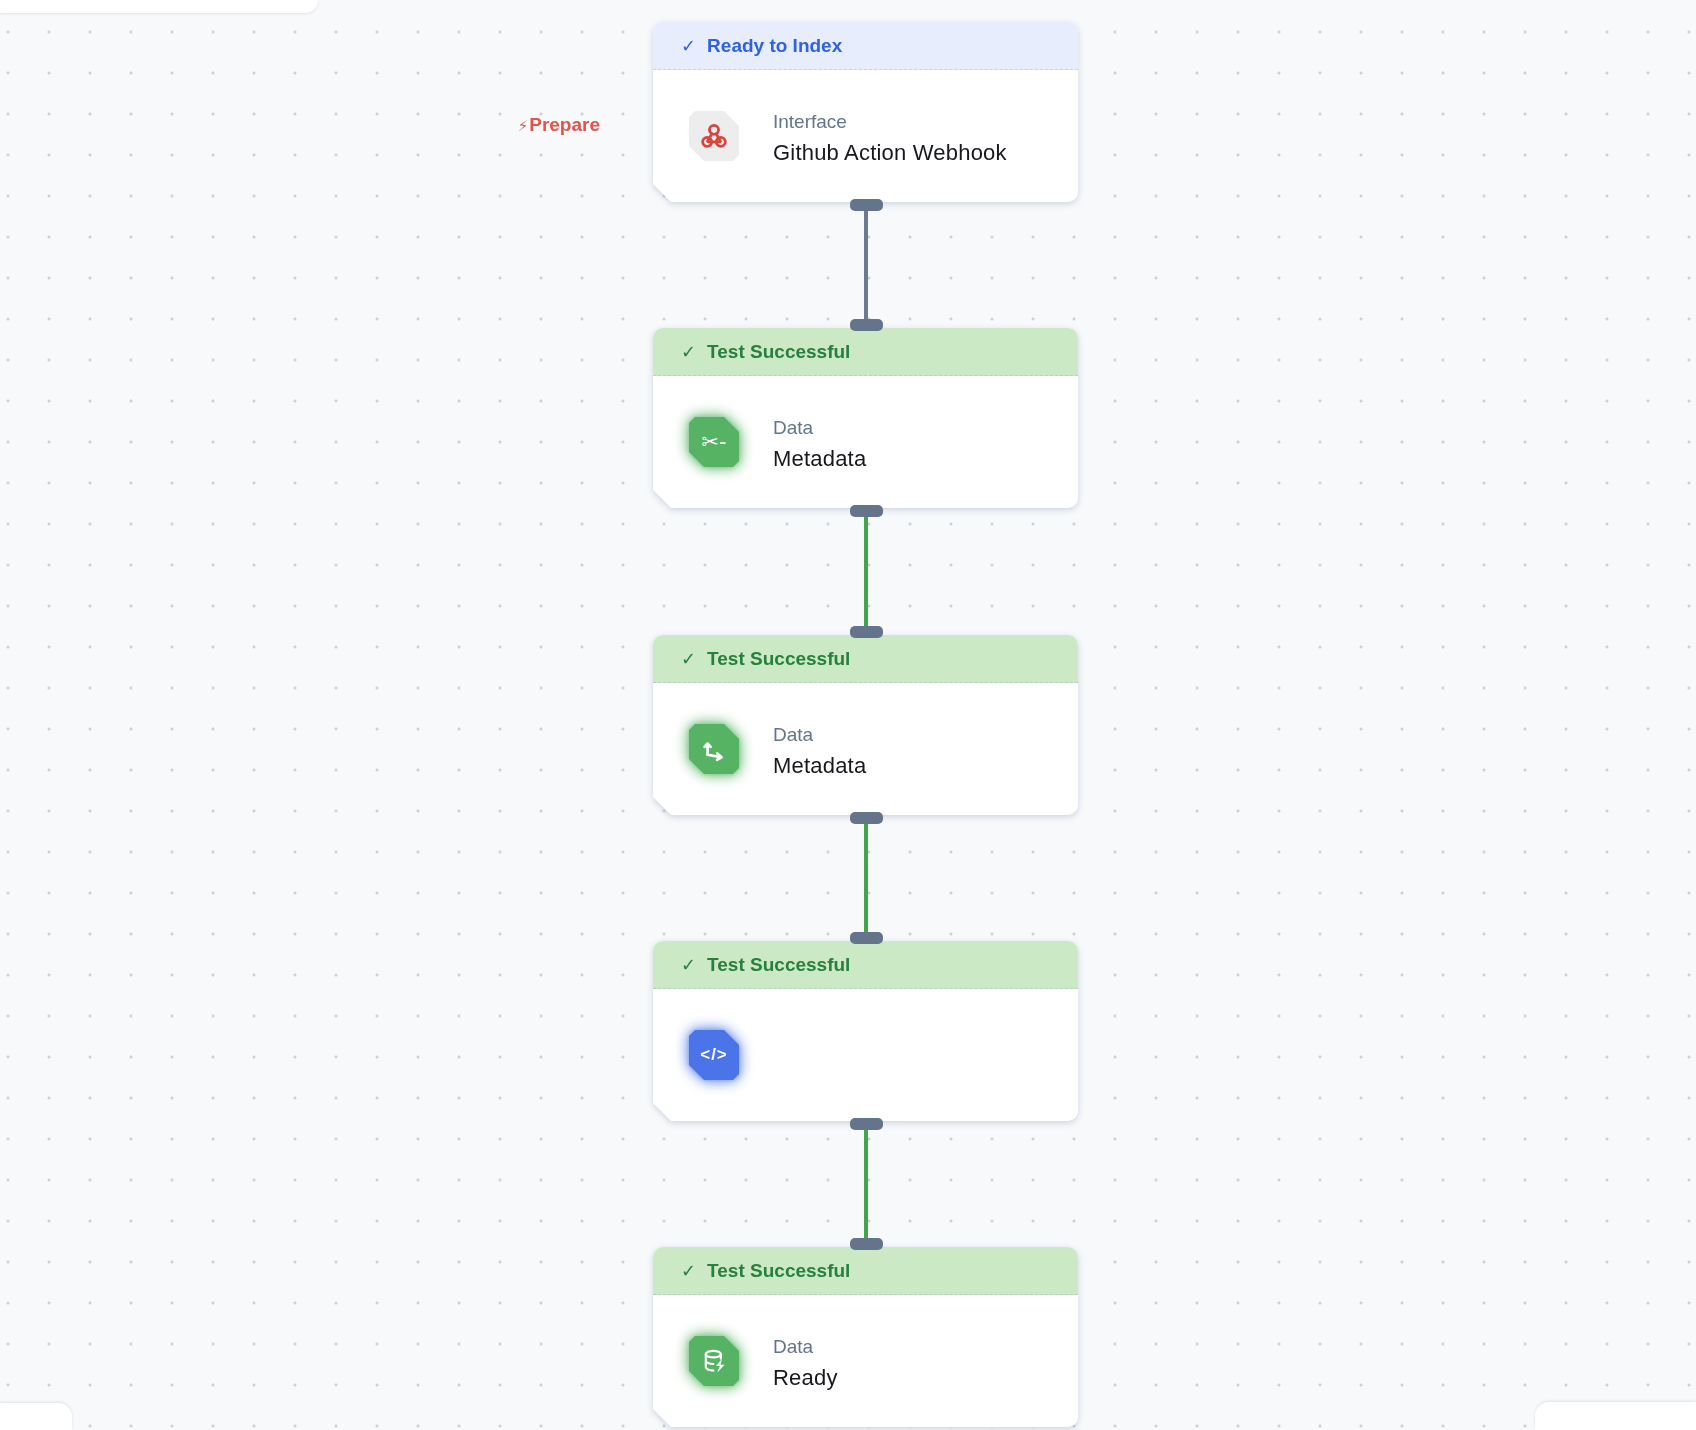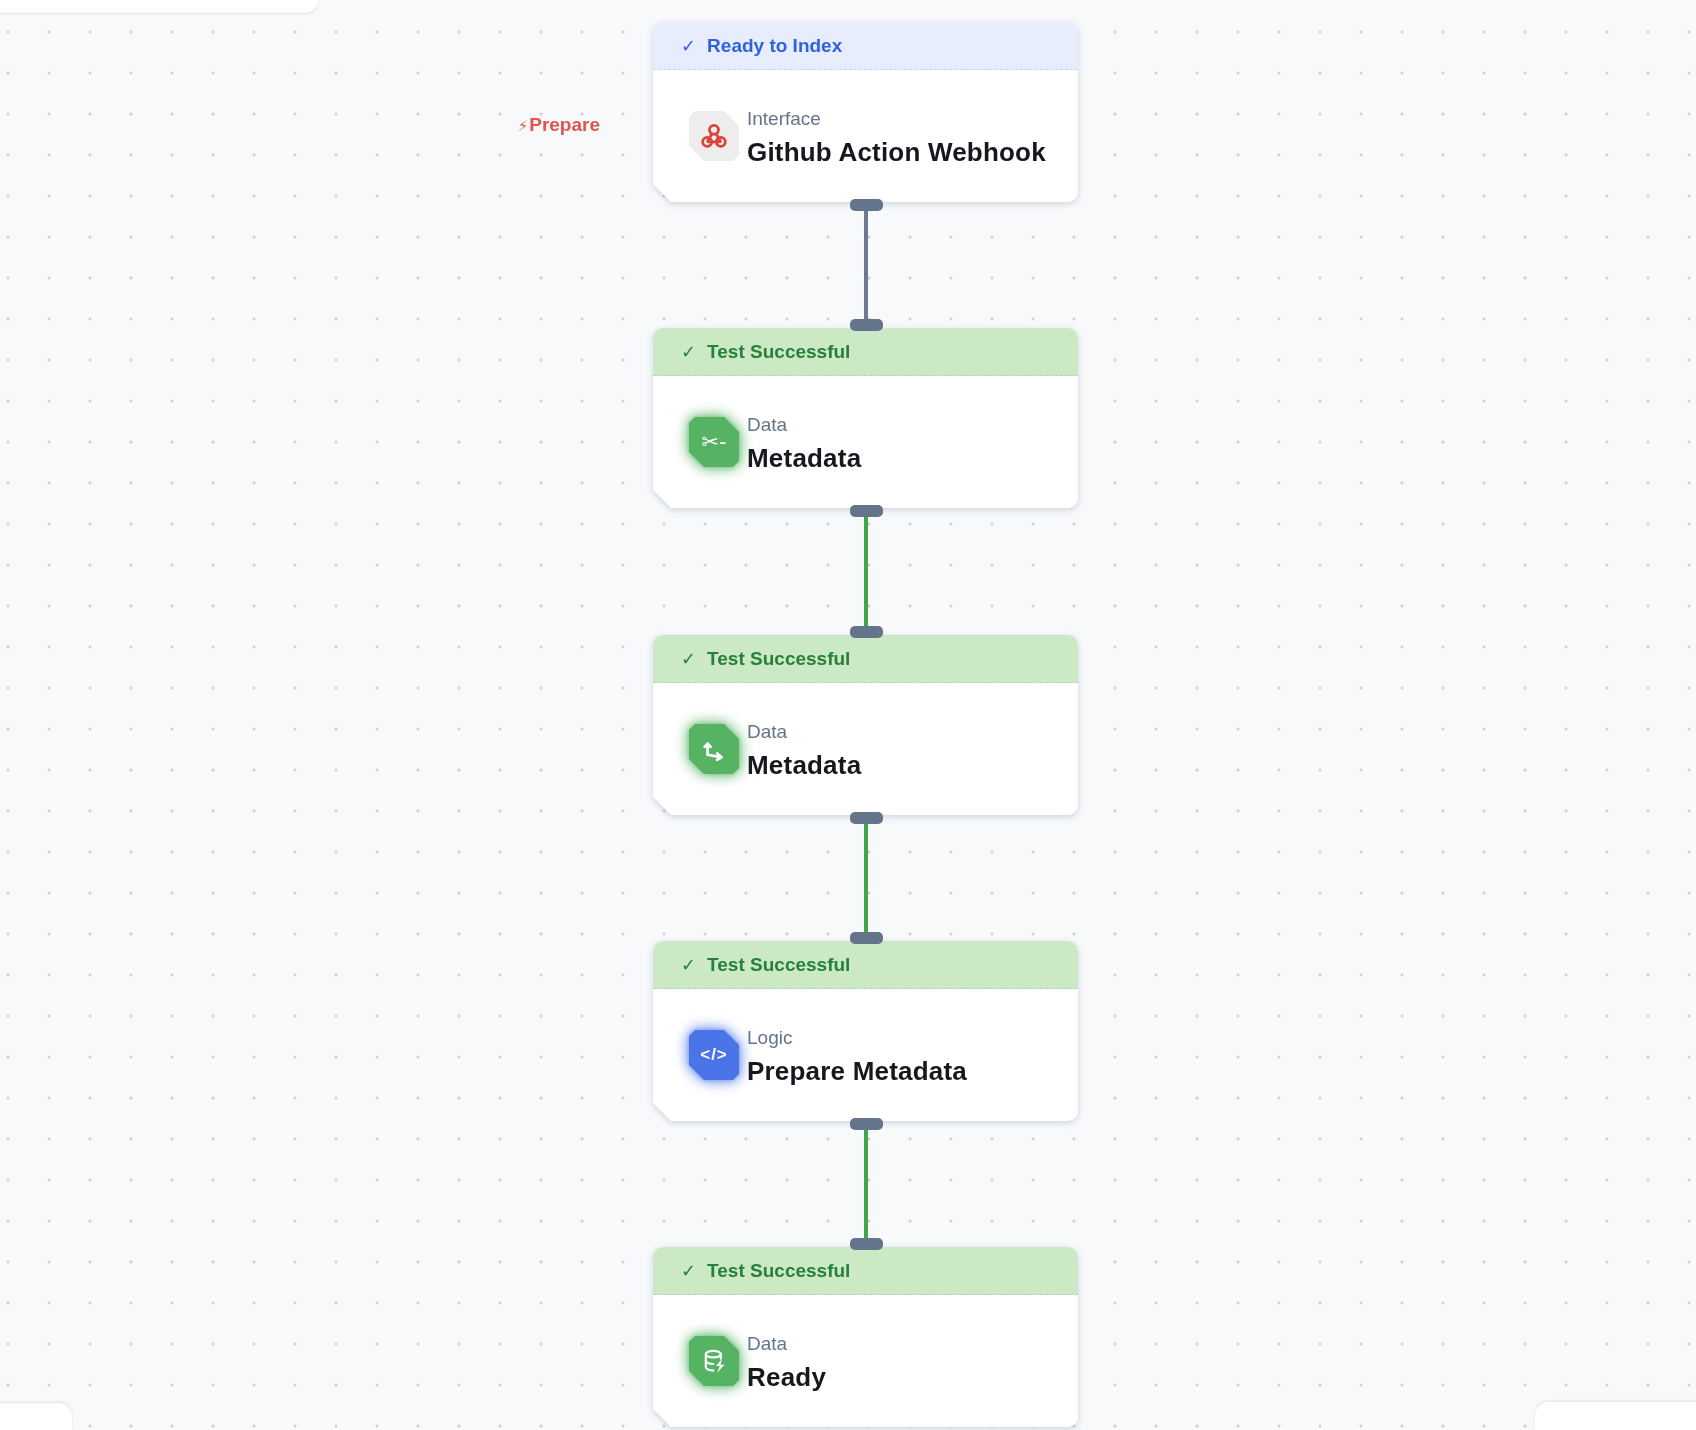--- a/index.html
+++ b/index.html
@@ -37,32 +37,32 @@
   
   .node{position:absolute;width:425px;height:180px;z-index:2;
         filter:drop-shadow(0 2px 3px rgba(100,116,139,.28));cursor:pointer}
   .card{width:100%;height:100%;background:#fff;border-radius:10px;overflow:hidden;
         clip-path:polygon(0 0,100% 0,100% 100%,18px 100%,0 calc(100% - 18px))}
   .node-header{display:flex;align-items:center;height:48px;padding-left:28px;gap:11px;
         font-size:19px;font-weight:700;border-bottom:1px dashed rgba(148,163,184,.35)}
   .node-header.ready{background:var(--ready-header-bg);color:var(--ready-header-text)}
   .node-header.success{background:var(--success-header-bg);color:var(--success-header-text)}
   .check{font-size:18px;font-weight:400}
-  .node-body{display:flex;align-items:center;height:132px;padding-left:36px;gap:8px}
+  .node-body{display:flex;align-items:center;height:132px;padding-left:36px;gap:34px}
   .icon-wrap{width:50px;height:50px;flex:0 0 50px}
   .icon-shape{width:50px;height:50px;display:flex;align-items:center;justify-content:center;
         clip-path:polygon(0 12%,12% 0,70% 0,100% 30%,100% 88%,88% 100%,30% 100%,0 70%)}
   .glow-green{filter:drop-shadow(0 0 7px rgba(86,179,100,.8)) drop-shadow(0 0 2px rgba(86,179,100,.6))}
   .glow-blue{filter:drop-shadow(0 0 7px rgba(75,116,233,.75)) drop-shadow(0 0 2px rgba(75,116,233,.55))}
   .icon-gray{background:var(--icon-gray-bg)}
   .icon-green{background:var(--icon-green)}
   .icon-blue{background:var(--icon-blue)}
   .node-text{display:flex;flex-direction:column;gap:7px;margin-top:4px}
   .category{font-size:19px;color:var(--category-text)}
-  .title{font-size:26px;font-weight:700;color:var(--title-text);letter-spacing:.2px}
+  .title{font-size:22px;font-weight:400;color:var(--title-text);letter-spacing:.2px}
   .glyph-scissors{color:#fff;font-size:21px;line-height:1;font-family:"DejaVu Sans",sans-serif}
   .glyph-code{color:#fff;font-size:17px;font-weight:700;letter-spacing:1px}
   
   .trigger{position:absolute;left:470px;top:114px;width:130px;z-index:4;
         display:flex;justify-content:flex-end;align-items:center;gap:1px;
         color:var(--trigger);font-size:19px;font-weight:700}
   .bolt{font-size:15px;line-height:1}
 </style>
 </head>
 <body>
@@ -171,24 +171,20 @@
       <div class="node-header success">
         <span class="check">✓</span>
         <span>Test Successful</span>
       </div>
       <div class="node-body">
         <div class="icon-wrap glow-blue">
           <div class="icon-shape icon-blue">
               <span class="glyph-code">&lt;/&gt;</span>
             </div>
         </div>
-        <div class="node-text">
-          <div class="category">Logic</div>
-          <div class="title">Prepare Metadata</div>
-        </div>
       </div>
     </div>
   </div>
 
   <div class="node" style="left:653px;top:1247px">
     <div class="card">
       <div class="node-header success">
         <span class="check">✓</span>
         <span>Test Successful</span>
       </div>

